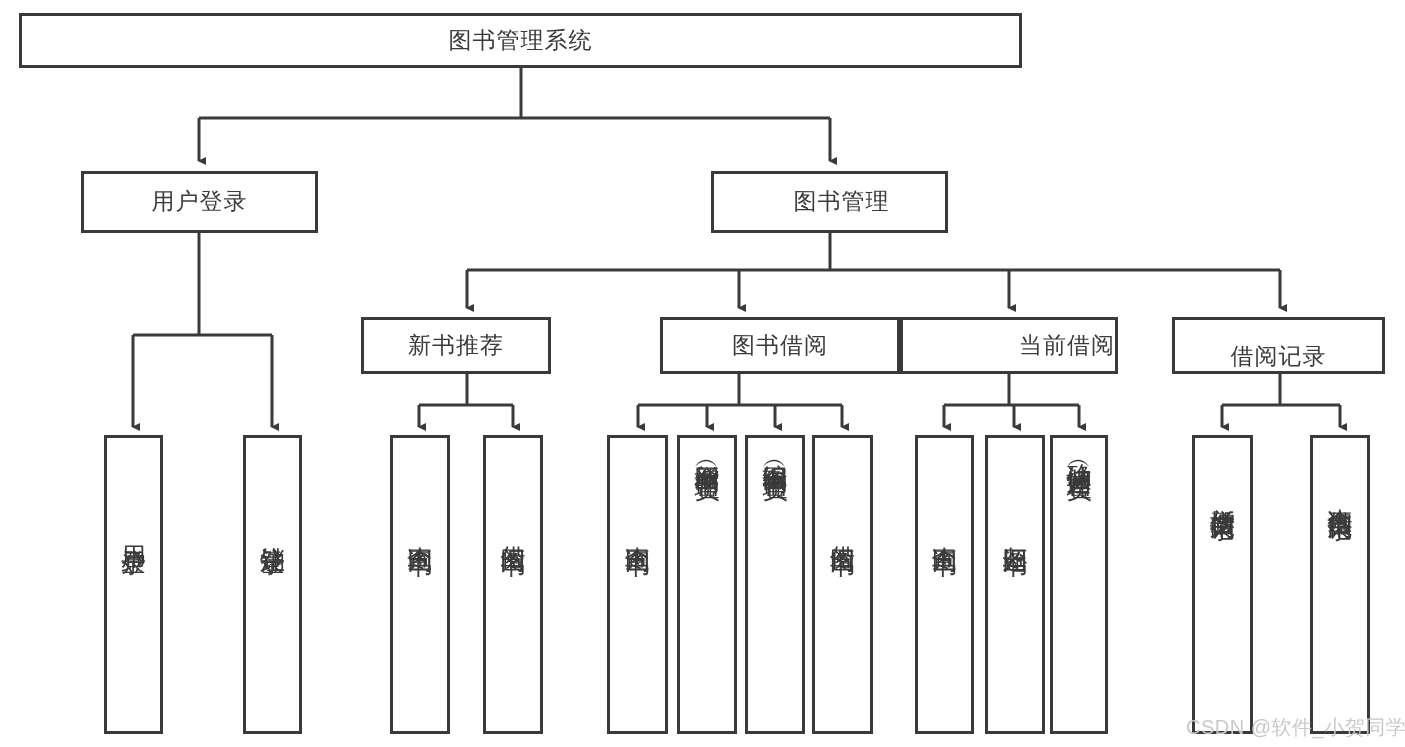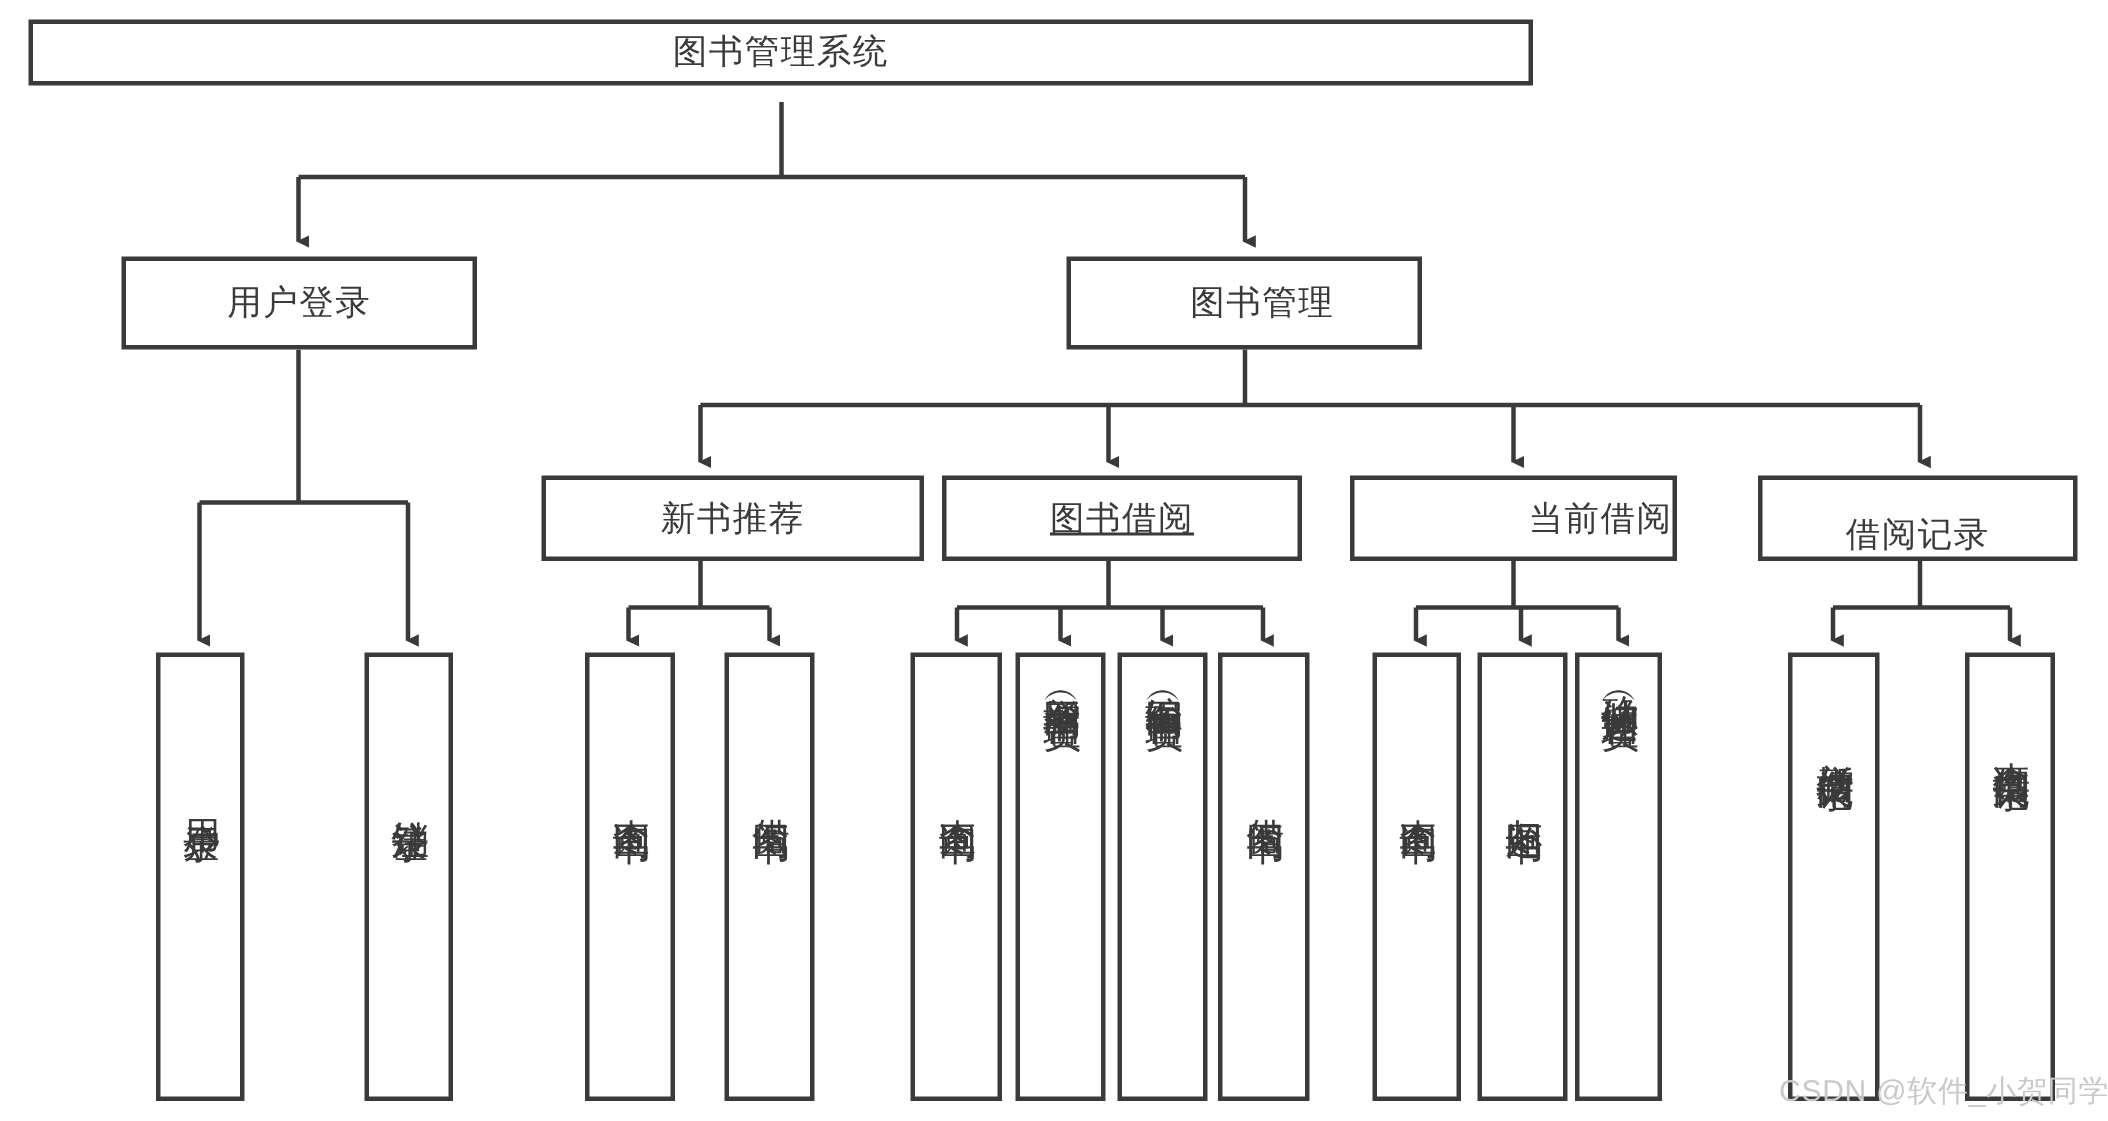--- a/index.html
+++ b/index.html
@@ -122,35 +122,35 @@
       <path d="M1014,405 L1014,427" marker-end="url(#arrow)"></path>
       <path d="M1079,405 L1079,427" marker-end="url(#arrow)"></path>
 
       <path d="M1280,374 L1280,405"></path>
       <path d="M1222,405 L1340,405"></path>
       <path d="M1222,405 L1222,427" marker-end="url(#arrow)"></path>
       <path d="M1340,405 L1340,427" marker-end="url(#arrow)"></path>
     </g>
   </svg>
 
-  <div class="node h" style="left:19px; top:13px; width:1003px; height:44px;">
+  <div class="node h" style="left:19px; top:13px; width:1003px; height:55px;">
     <span>图书管理系统</span>
   </div>
 
   <div class="node h" style="left:81px; top:171px; width:237px; height:62px;">
     <span>用户登录</span>
   </div>
   <div class="node h" style="left:711px; top:171px; width:237px; height:62px;padding-left:24px;">
     <span>图书管理</span>
   </div>
 
-  <div class="node h" style="left:361px; top:317px; width:255px; height:57px;">
+  <div class="node h" style="left:361px; top:317px; width:190px; height:57px;">
     <span>新书推荐</span>
   </div>
-  <div class="node h" style="left:628px; top:317px; width:240px; height:57px;text-decoration:underline;">
+  <div class="node h" style="left:660px; top:317px; width:240px; height:57px;">
     <span>图书借阅</span>
   </div>
   <div class="node h" style="left:900px; top:317px; width:218px; height:57px;justify-content:flex-end;">
     <span>当前借阅</span>
   </div>
   <div class="node h" style="left:1172px; top:317px; width:213px; height:57px;align-items:flex-end;">
     <span>借阅记录</span>
   </div>
 
   <div class="node v mid" style="left:104px; top:435px; width:59px; height:299px;">

